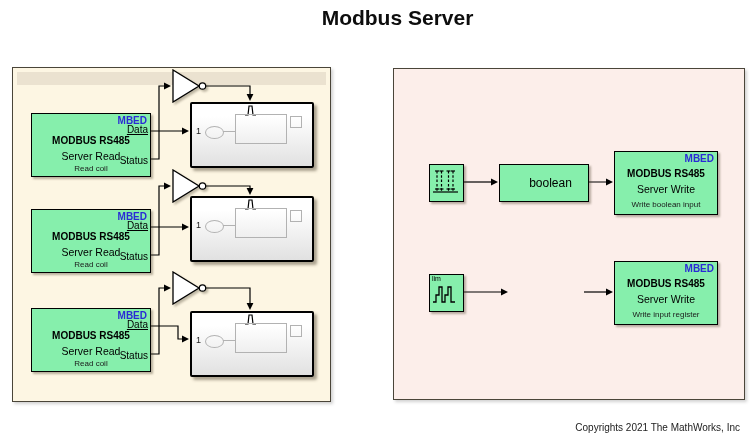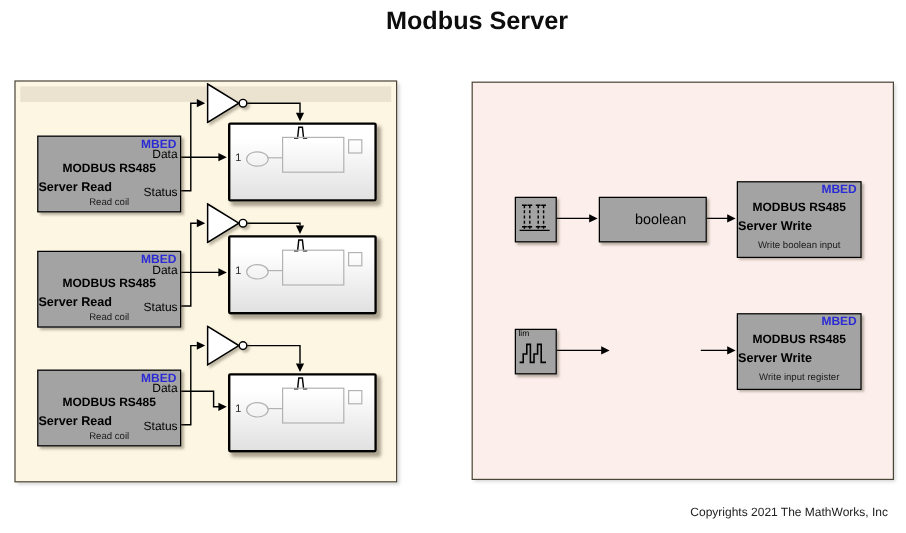--- a/index.html
+++ b/index.html
@@ -12,34 +12,34 @@
     font-size:21px;font-weight:bold;color:#0d0d0d;letter-spacing:0px;padding-left:20px;
   }
   .panel{position:absolute;border:1.5px solid #4a4539;box-shadow:2px 2px 3px rgba(0,0,0,0.18);}
   #left-panel{left:12px;top:67px;width:317px;height:333px;background:#fdf6e3;}
   #right-panel{left:393px;top:68px;width:350px;height:330px;background:#fceeea;}
   .strip{position:absolute;left:4px;top:4px;right:4px;height:13px;background:#ebe2d0;}
   .wires{position:absolute;left:0;top:0;width:100%;height:100%;pointer-events:none;}
   .wires path{stroke:#000;stroke-width:1.2;fill:none;}
   .wires polygon{fill:#000;stroke:none;}
 
-  .blk{position:absolute;background:#a3a3a3;border:1px solid #000;
+  .blk{position:absolute;background:#86efac;border:1px solid #000;
        box-shadow:2px 2px 2px rgba(70,60,40,0.38);}
   .read{width:118px;height:62px;}
   .write{width:102px;height:62px;}
   .conv{width:75px;height:36px;font-size:12px;color:#000;
         display:flex;align-items:center;justify-content:center;padding-left:13px;}
   .src{width:33px;height:36px;}
 
   .mbed{position:absolute;top:1px;right:3px;font-size:10px;font-weight:bold;color:#2b2bd5;}
   .portlbl{position:absolute;right:2px;font-size:10px;color:#000;line-height:10px;}
-  .plbl-data{top:11px;}
+  .plbl-data{top:11px;text-decoration:underline;}
   .plbl-status{top:42px;}
   .t1{position:absolute;top:21px;left:0;width:100%;text-align:center;font-size:10px;font-weight:bold;color:#000;}
-  .t2{position:absolute;top:36px;left:0;width:100%;font-size:10.5px;font-weight:bold;color:#000;}
+  .t2{position:absolute;top:36px;left:0;width:100%;text-align:center;font-size:10.5px;font-weight:normal;color:#000;}
   .mask{position:absolute;bottom:3px;left:0;width:100%;text-align:center;font-size:8px;color:#1a1a1a;}
   .write .t1{top:16px;}
   .write .t2{top:31px;}
   .write .mask{bottom:5px;}
 
   .subsys{position:absolute;width:120px;height:62px;
           background:linear-gradient(#ffffff 20%,#e1e1e1);border:2.5px solid #000;border-radius:2px;
           box-shadow:3px 3px 3px rgba(70,60,40,0.45);}
   .trig{position:absolute;left:52px;top:1px;}
   .pnum{position:absolute;left:4px;top:22px;font-size:9px;color:#222;}

